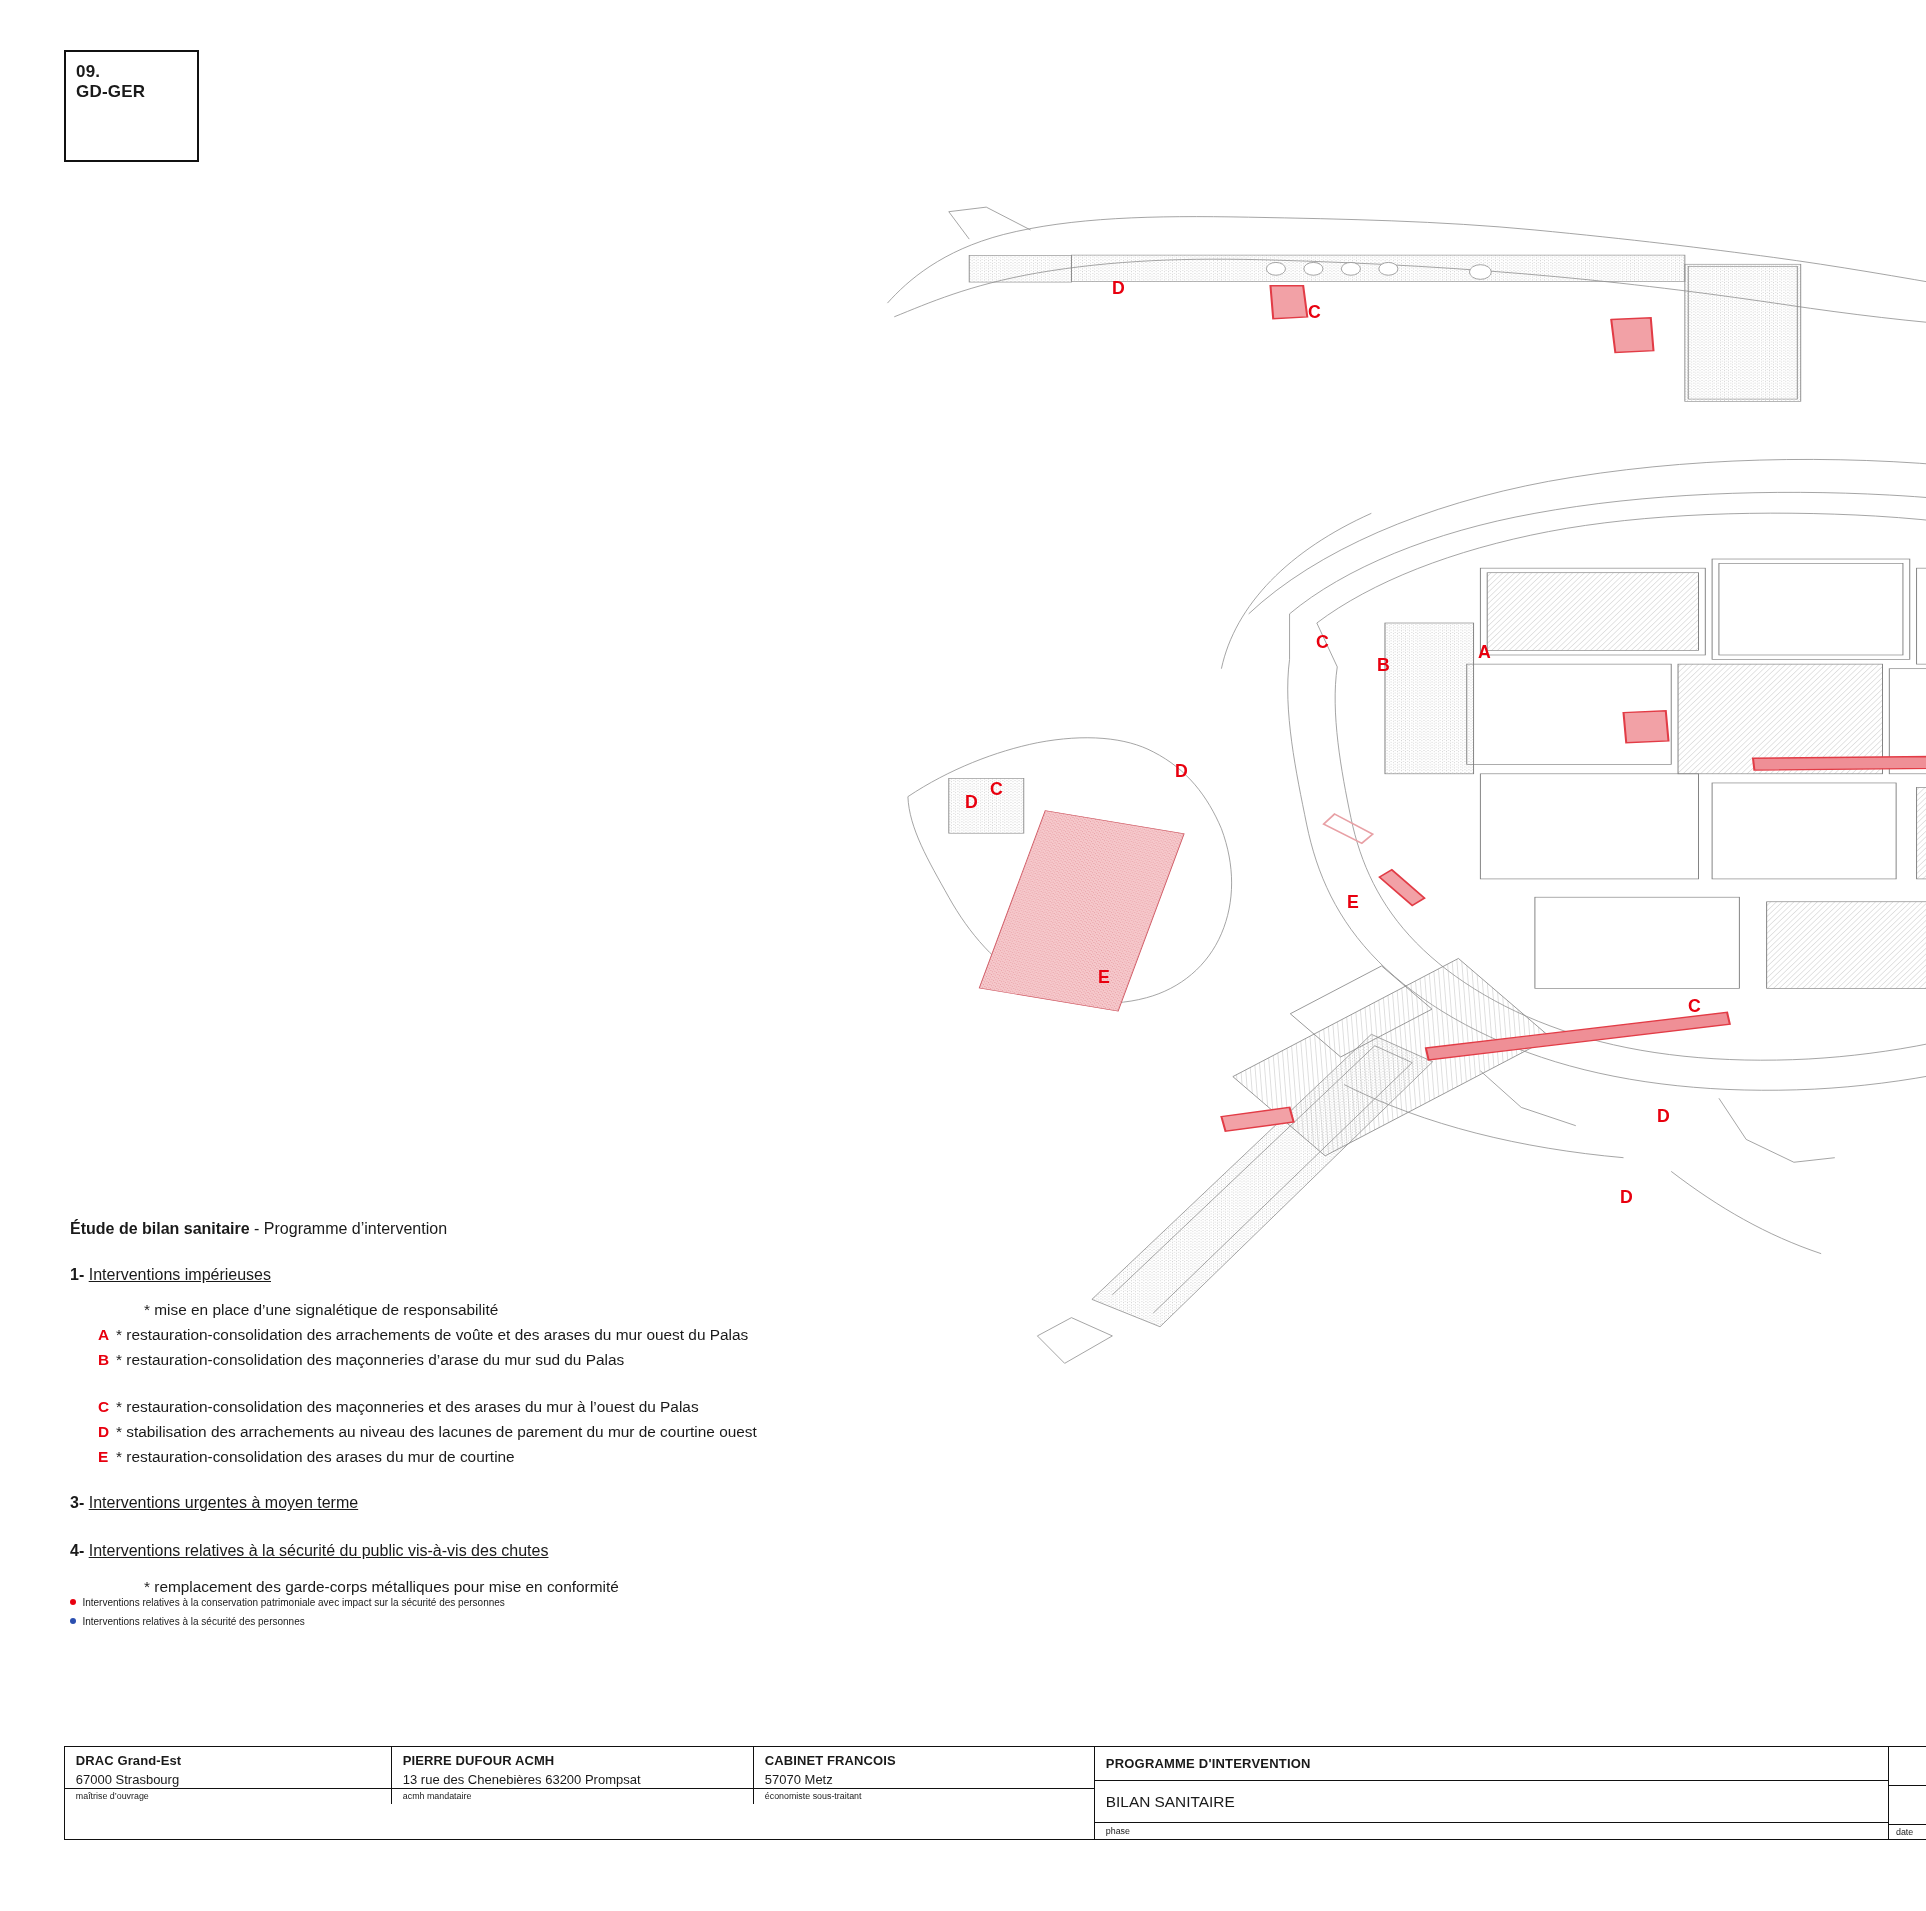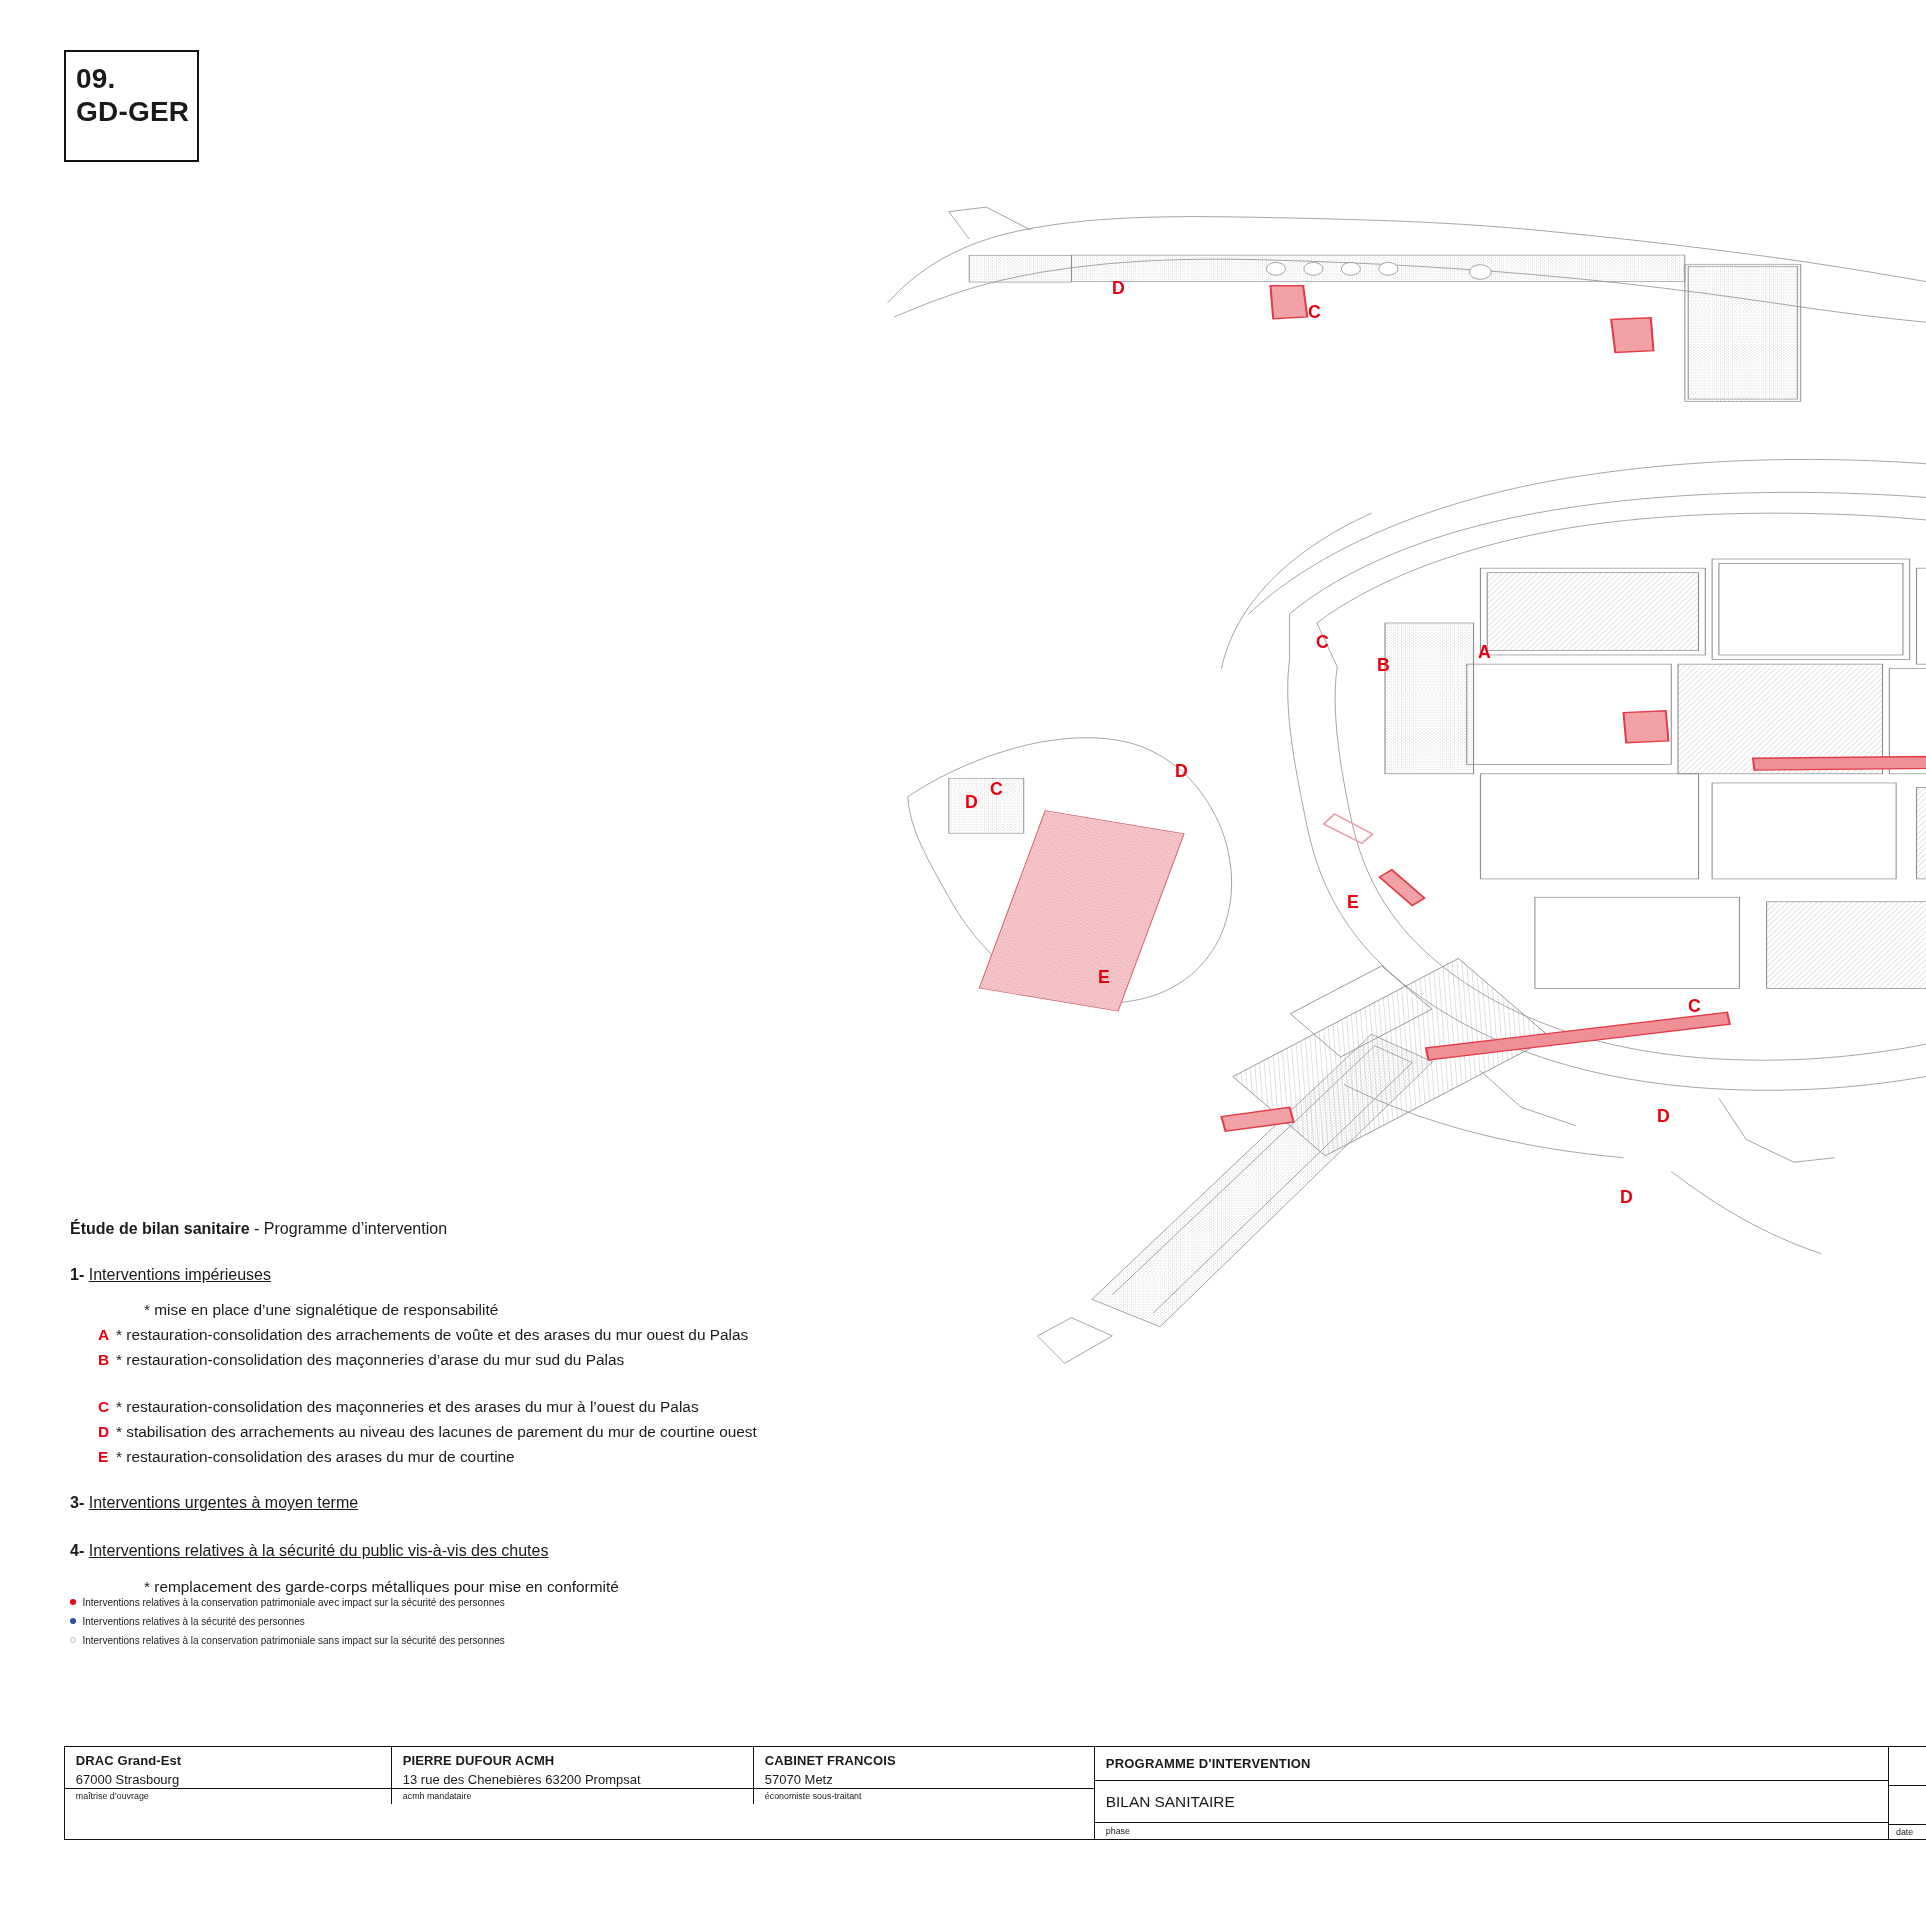--- a/index.html
+++ b/index.html
@@ -6,21 +6,21 @@
   body{
     width:2703px;height:1911px;position:relative;overflow:hidden;
     font-family:"Liberation Sans", sans-serif;color:#1a1a1a;
   }
   
   #sheet-id{
     position:absolute;left:64px;top:50px;width:135px;height:112px;
     border:2.3px solid #111;box-sizing:border-box;
     padding:10px 0 0 10px;
   }
-  #sheet-id .l{display:block;font-weight:bold;font-size:28px;line-height:1.18;letter-spacing:0.2px;}
+  #sheet-id .l{display:block;font-weight:bold;font-size:17px;line-height:1.18;letter-spacing:0.2px;}
 
   
   #plan{
     position:absolute;left:867px;top:166px;width:1772px;height:1371px;
   }
   #plan svg{display:block;width:100%;height:100%;}
 
   .tag{
     position:absolute;font-weight:bold;font-size:17.7px;color:#e8000f;
     letter-spacing:0.2px;
@@ -301,24 +301,20 @@
 
 <div id="bullets">
   <div class="b">
     <span class="dot" style="background:#e8000f"></span>
     <span>Interventions relatives à la conservation patrimoniale avec impact sur la sécurité des personnes</span>
   </div>
   <div class="b">
     <span class="dot" style="background:#2b4fb0"></span>
     <span>Interventions relatives à la sécurité des personnes</span>
   </div>
-  <div class="b">
-    <span class="dot" style="background:#ffffff;border:0.4px solid #bbb;box-sizing:border-box"></span>
-    <span>Interventions relatives à la conservation patrimoniale sans impact sur la sécurité des personnes</span>
-  </div>
 </div>
 
 <div id="tb">
 
   <div class="left">
 
     <div class="l-mid">
       <div class="c c1">
         <div class="n">DRAC Grand-Est</div>
         <div>67000 Strasbourg</div>

